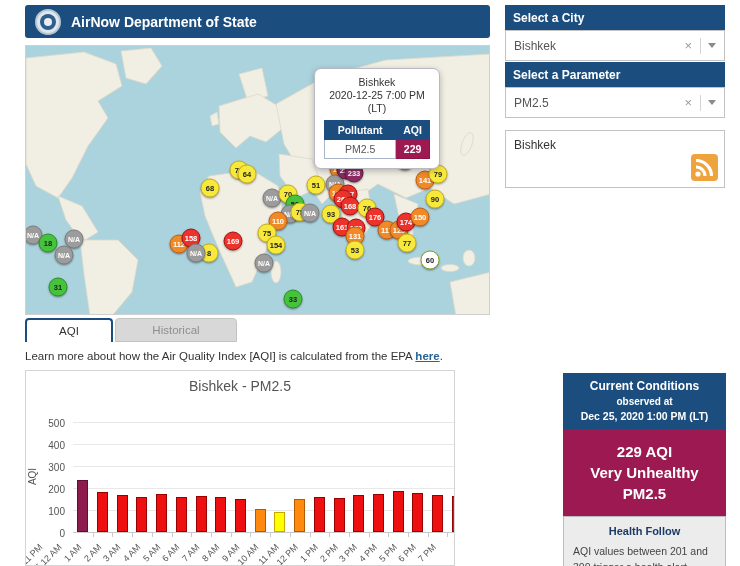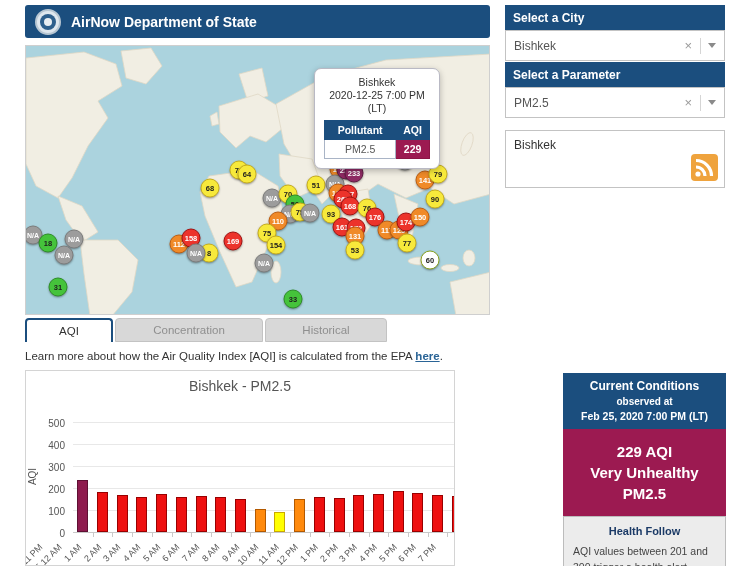--- a/index.html
+++ b/index.html
@@ -223,21 +223,20 @@
         <circle cx="7" cy="20" r="2.6" fill="#fff"></circle>
         <path d="M5 13 a9 9 0 0 1 9 9" stroke="#fff" stroke-width="3.2" fill="none"></path>
         <path d="M5 6.5 a15.5 15.5 0 0 1 15.5 15.5" stroke="#fff" stroke-width="3.2" fill="none"></path>
       </svg>
     </div>
   </div>
 
 
   <div class="tabs">
     <div class="tab active" style="width:88px;">AQI</div>
-    <div class="tab" style="width:148px;">Concentration</div>
     <div class="tab" style="width:122px;">Historical</div>
   </div>
 
   <div class="learn-more">
     <span>Learn more about how the Air Quality Index [AQI] is calculated from the EPA </span><a class="lnk">here</a><span>.</span>
   </div>
 
   <div class="chart-card">
     <div class="chart-title">Bishkek - PM2.5</div>
     <div class="y-axis-title">AQI</div>
@@ -326,21 +325,21 @@
         <div class="bar" style="left: 504.646px; top: 110.62px; width: 11px; height: 50.38px; background: rgb(142, 27, 78); border: 1px solid rgb(94, 16, 51);"></div>
         <div class="xlabel" style="right: 22.8542px; top: 171px;">7 PM</div>
         <div class="xtick" style="left: 520px; top: 161px;"></div>
       </div>
   </div>
 
   <div class="cc-panel">
     <div class="cc-header">
       <div class="cc-title">Current Conditions</div>
       <div class="cc-observed">observed at</div>
-      <div class="cc-datetime">Feb 25, 2020 7:00 PM (LT)</div>
+      <div class="cc-datetime">Dec 25, 2020 1:00 PM (LT)</div>
     </div>
     <div class="cc-aqibox">
       <div>229 AQI</div>
       <div>Very Unhealthy</div>
       <div>PM2.5</div>
     </div>
     <div class="cc-health">
       <div class="cc-health-title">Health Follow</div>
       <div class="cc-health-text">AQI values between 201 and 300 trigger a health alert, meaning everyone may experience more serious health effects.</div>
     </div>

